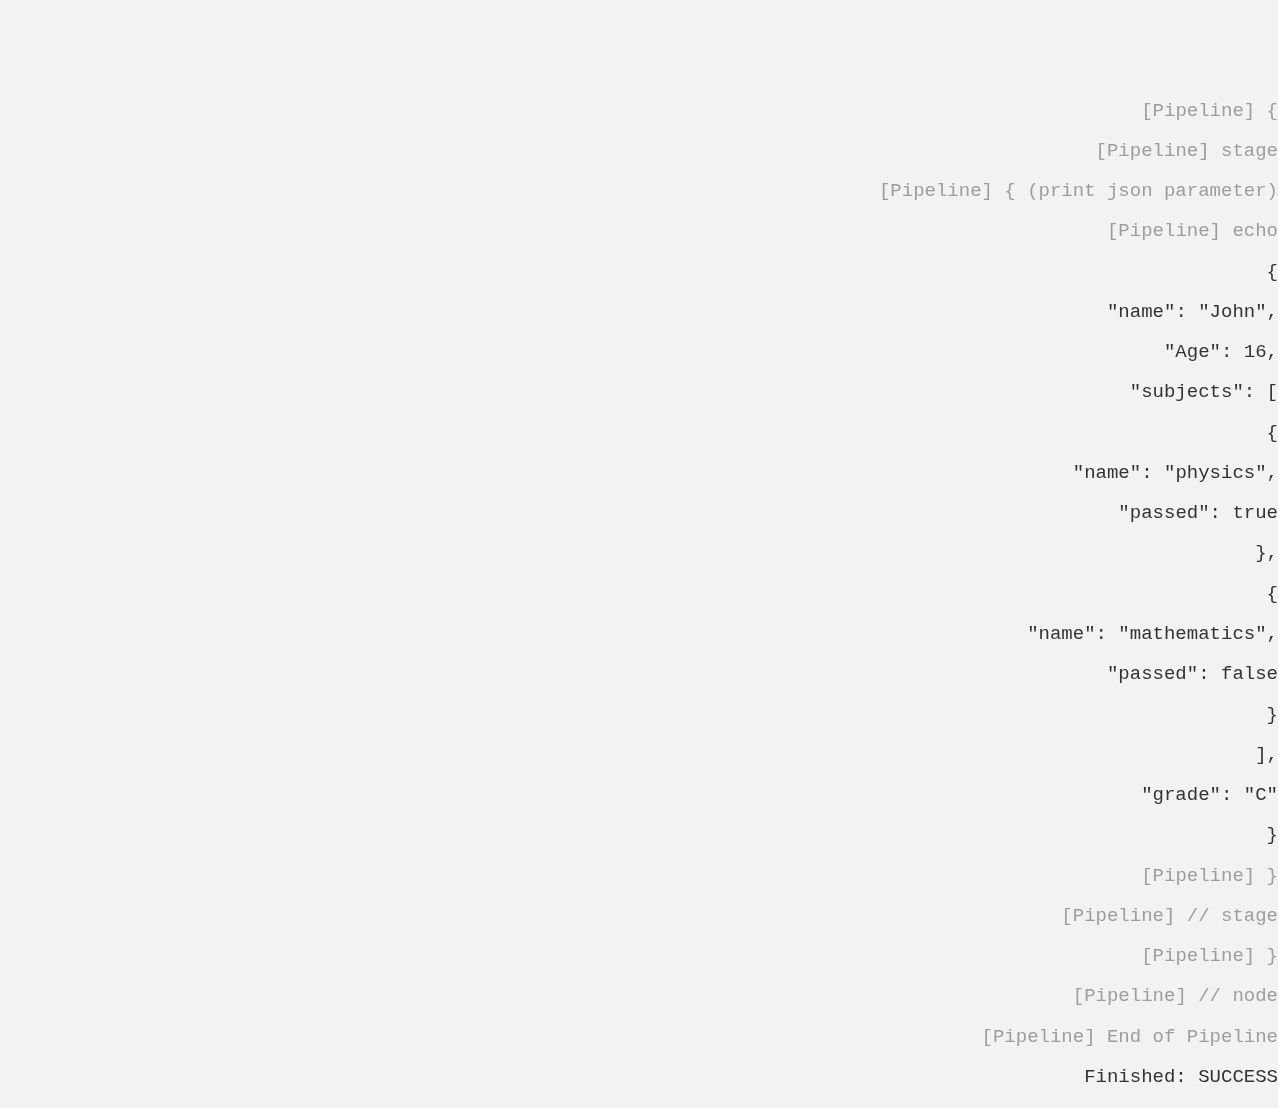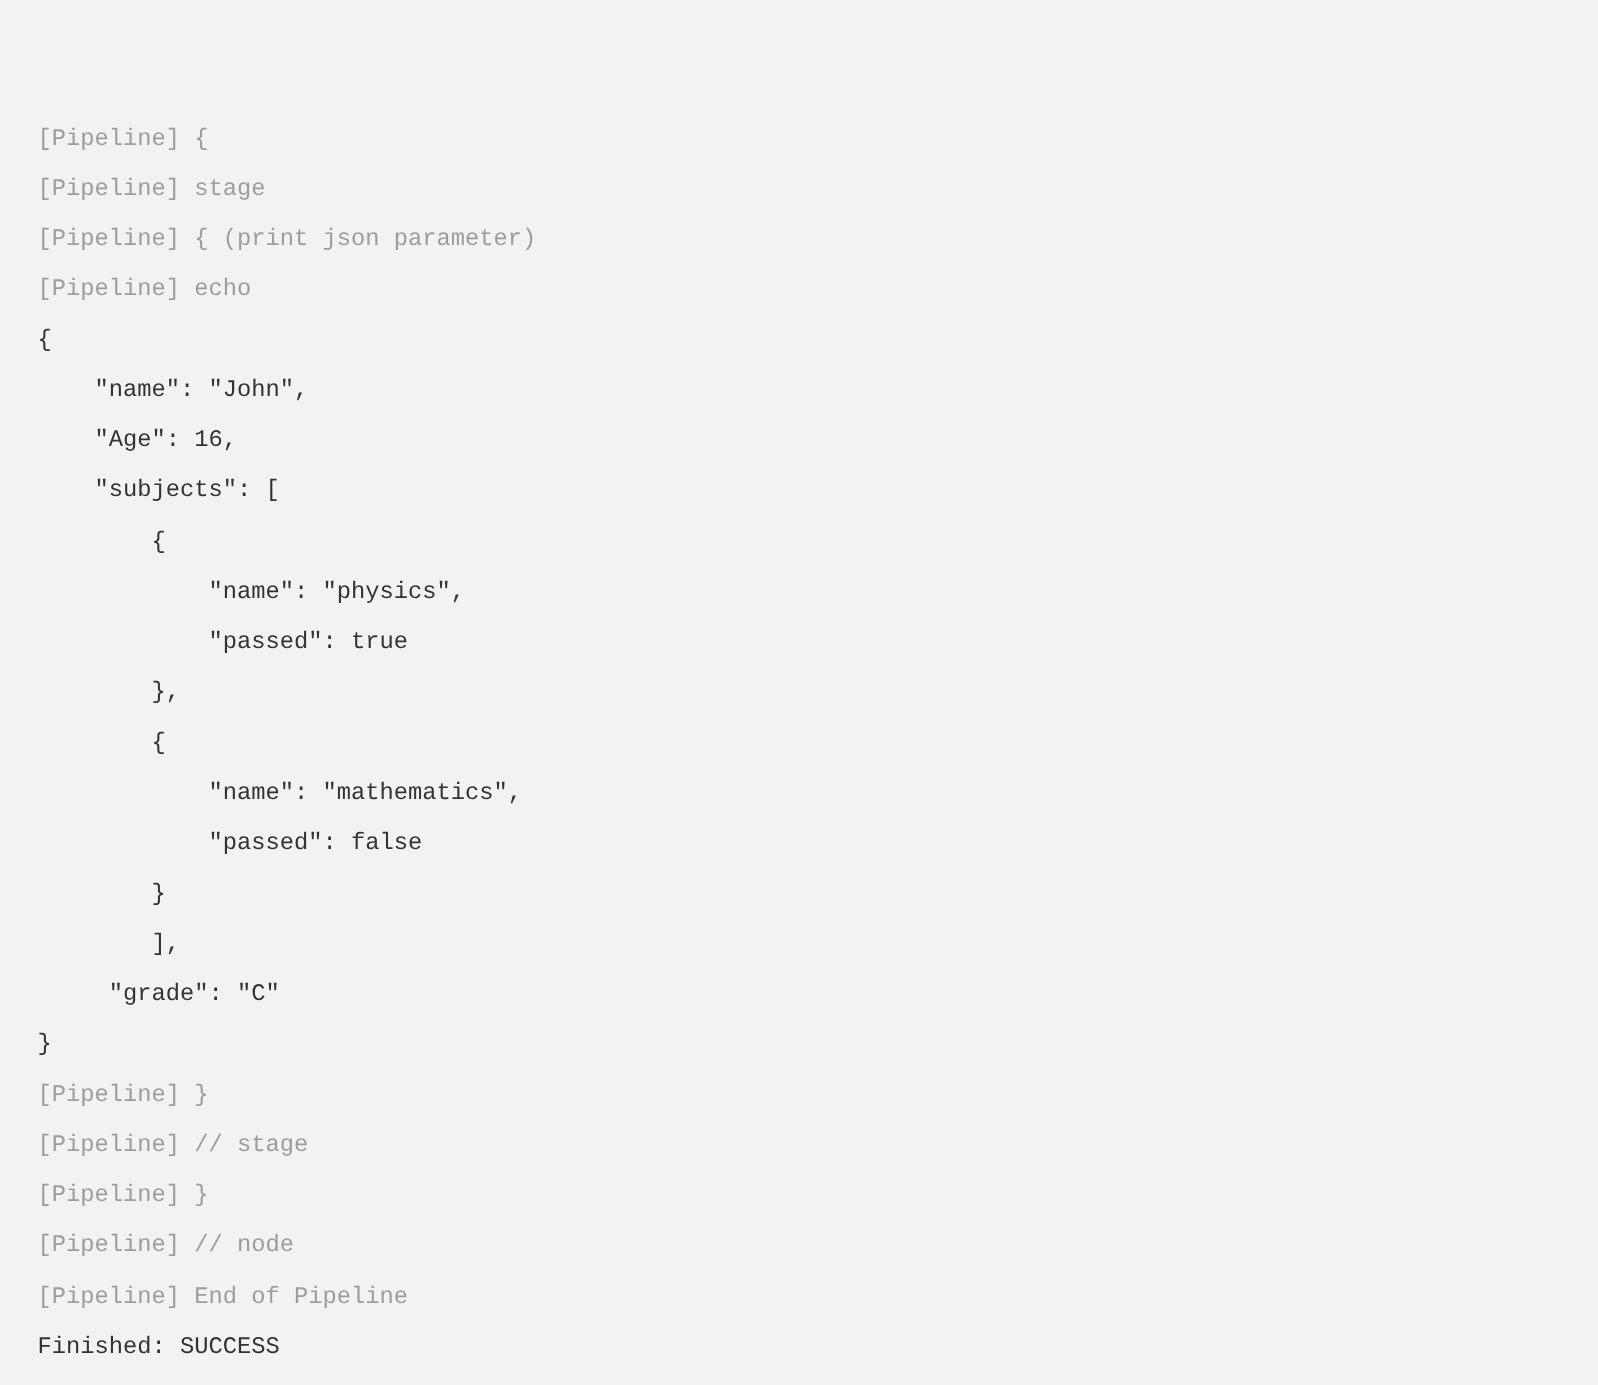--- a/index.html
+++ b/index.html
@@ -1,18 +1,19 @@
 <!DOCTYPE html>
 <html><head>
   <meta charset="utf-8">
   <style>
     * {
       margin: 0;
       padding: 0;
       box-sizing: border-box;
+      text-align: right;
     }
     body {
       background-color: #f2f2f2;
       font-family: Consolas, 'Courier New', monospace;
       font-size: 19px;
       line-height: 2.12;
       padding: 10px 0 20px 30px;
       white-space: pre;
       color: #333;
     }

